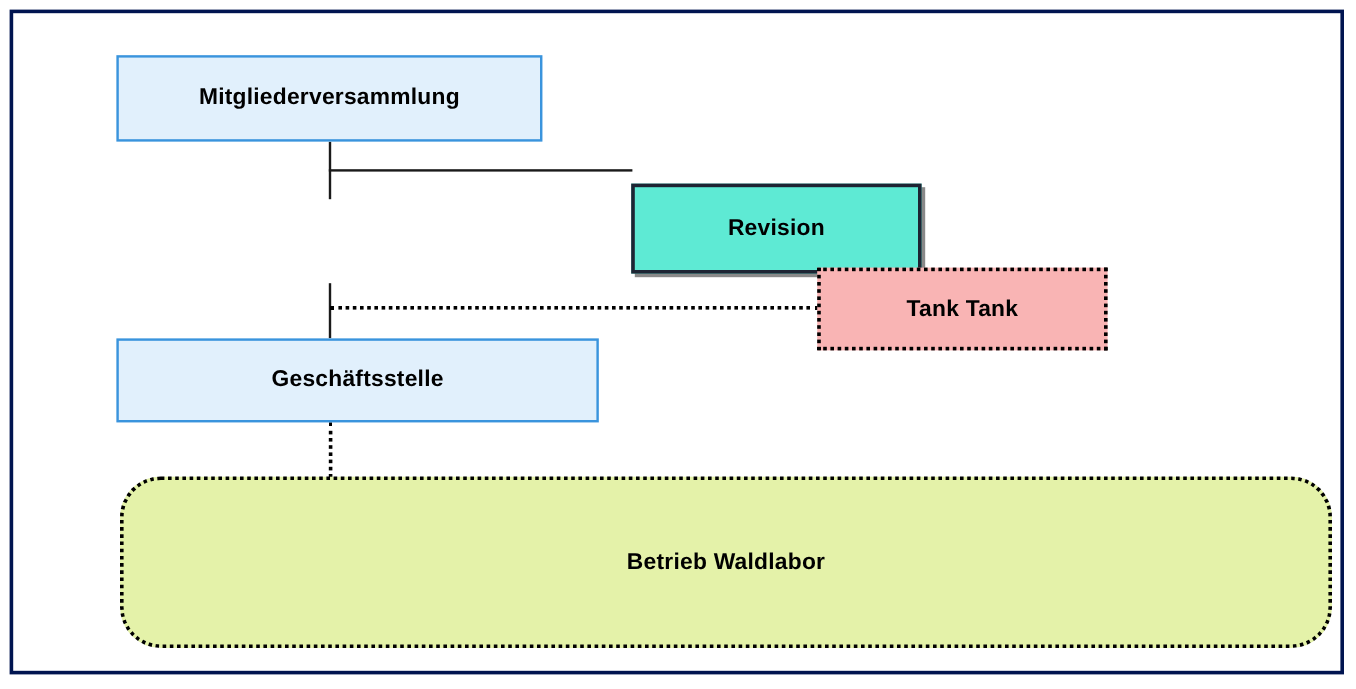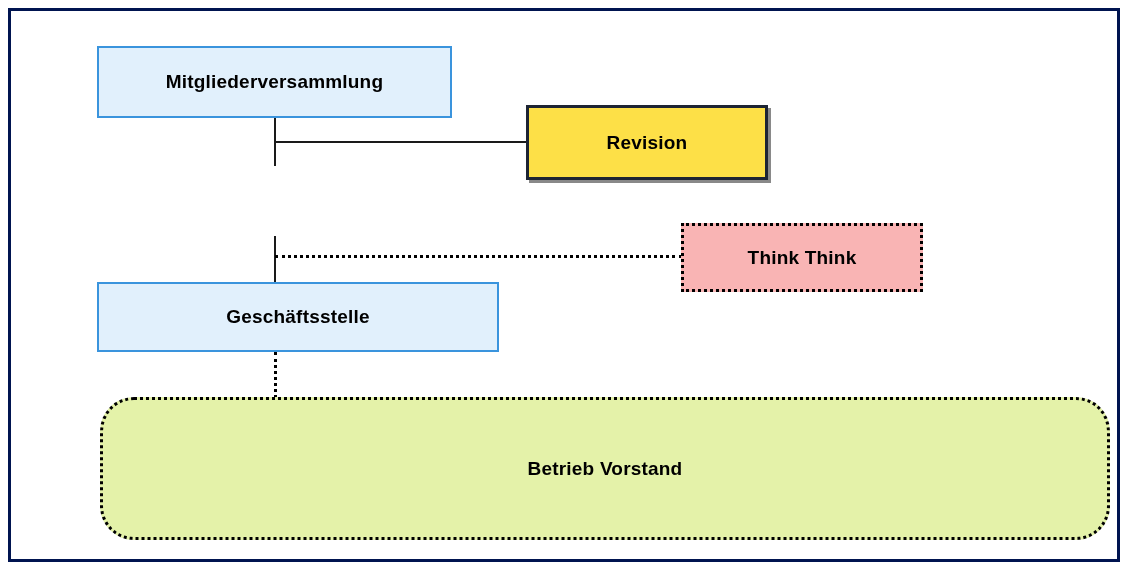--- a/index.html
+++ b/index.html
@@ -44,24 +44,25 @@
 
   
   .box-blue-light {
     background: #e1f0fc;
     border: 2px solid #3a94dd;
     font-size: 19px;
   }
 
   
   .box-blue-solid {
-    background: #fde047;
+    background: #5eead4;
     border: 3px solid #1d2433;
     font-size: 19px;
     box-shadow: 3px 3px 0 rgba(40,40,40,0.55);
+    margin-top: 48px;
   }
 
   
   .box-pink {
     background: #f9b4b4;
     border: 3px dotted #000000;
     font-size: 19px;
   }
 
   
@@ -109,24 +110,24 @@
   <div class="node box-blue-light" style="left:97px; top:46px; width:355px; height:72px;">
     <span>Mitgliederversammlung</span>
   </div>
 
   <div class="node box-blue-solid" style="left:526px; top:105px; width:242px; height:75px;">
     <span>Revision</span>
   </div>
 
 
   <div class="node box-pink" style="left:681px; top:223px; width:242px; height:69px;">
-    <span>Think Think</span>
+    <span>Tank Tank</span>
   </div>
 
   <div class="node box-blue-light" style="left:97px; top:282px; width:402px; height:70px;">
     <span>Geschäftsstelle</span>
   </div>
 
   <div class="node box-green" style="left:100px; top:397px; width:1010px; height:143px;">
-    <span>Betrieb Vorstand</span>
+    <span>Betrieb Waldlabor</span>
   </div>
 
 </div>
 
 </body></html>

